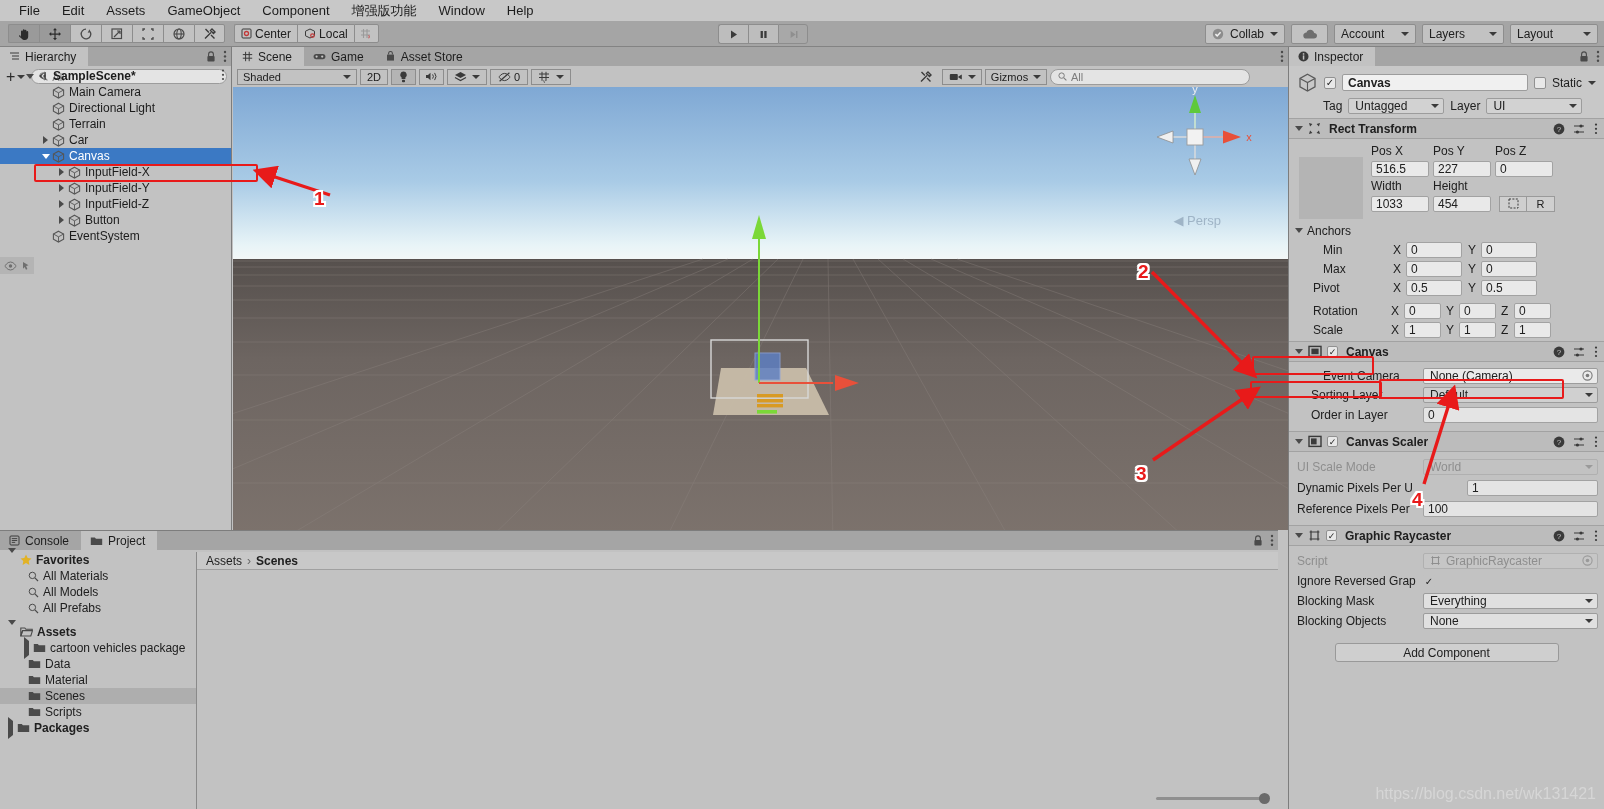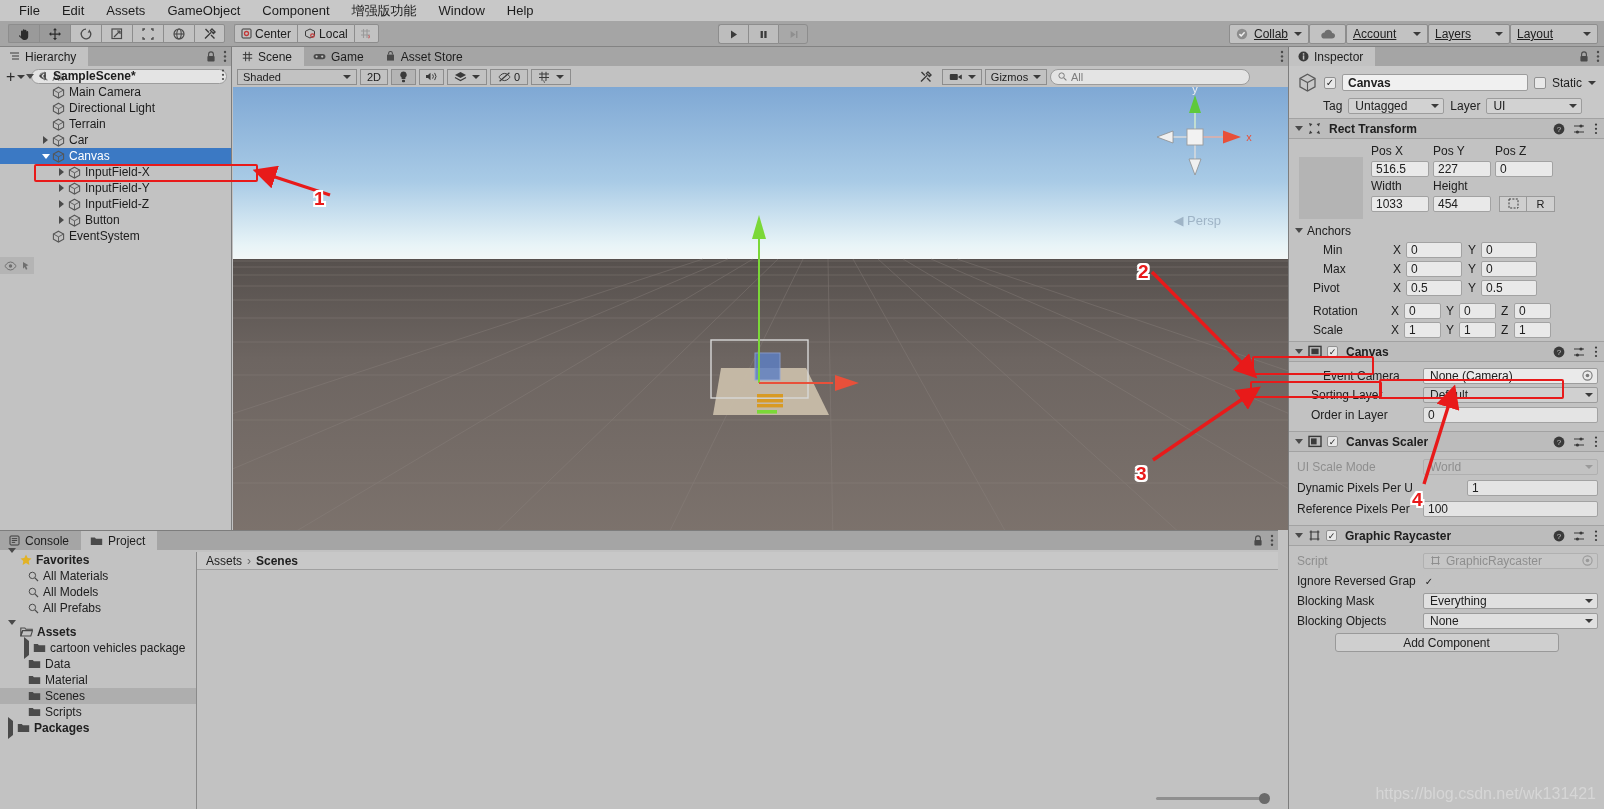--- a/index.html
+++ b/index.html
@@ -28,21 +28,21 @@
   .pivbtn{ height:19px; background:#c2c2c2; border:1px solid #8d8d8d; display:flex; align-items:center;
            gap:3px; padding:0 6px; font-size:12px; }
   .pivbtn.left{ border-radius:2px 0 0 2px; border-right-width:0;}
   .pivbtn.right{ border-radius:0; border-right-width:0;}
   .pivbtn.dis{ color:#8a8a8a; border-radius:0 2px 2px 0; padding:0 5px;}
   .playgroup{ position:absolute; left:718px; top:3px; display:flex; }
   .pbtn{ width:30px; height:20px; background:#bdbdbd; border:1px solid #8d8d8d; border-right-width:0;
          display:flex; align-items:center; justify-content:center;}
   .pbtn:first-child{ border-radius:3px 0 0 3px;}
   .pbtn:last-child{ border-right-width:1px; border-radius:0 3px 3px 0; background:#a8a8a8;}
-  .tb-right{ position:absolute; right:6px; top:3px; display:flex; align-items:flex-end;text-decoration:underline;}
+  .tb-right{ position:absolute; right:6px; top:3px; display:flex; gap:6px; align-items:flex-end;}
   .drop{ height:20px; background:#c2c2c2; border:1px solid #8d8d8d; border-radius:2px;
          display:flex; align-items:center; padding:0 6px; gap:6px; font-size:12px; }
   .caret{ width:0;height:0;border-left:4px solid transparent;border-right:4px solid transparent;border-top:4px solid #3a3a3a;}
 
   
   .work{ position:absolute; left:0; right:0; top:47px; bottom:0; }
 
   .panel-tabbar{ height:19px; background:#a5a5a5; display:flex; align-items:flex-end; position:relative;}
   .ptab{ height:19px; background:#a5a5a5; display:flex; align-items:center; gap:5px; padding:0 12px 0 9px;
          font-size:12px; color:#1d1d1d; }
@@ -117,21 +117,21 @@
   .comp-title{ font-weight:bold; font-size:12px; margin-left:3px;}
   .comp-head-right{ position:absolute; right:6px; display:flex; align-items:center; gap:8px;}
   .comp-body{ padding:4px 6px 6px 6px;}
   .frow{ display:flex; align-items:center; height:19px; font-size:12px;}
   .num{ height:16px; background:#e9e9e9; border:1px solid #a2a2a2; border-radius:2px;
         display:flex; align-items:center; padding:0 4px; font-size:12px;}
   .axlbl{ width:13px; text-align:left; color:#1c1c1c;}
   .warnbox{ background:#cdcdcd; border:1px solid #a9a9a9; border-radius:2px; display:flex; gap:7px;
             padding:5px 6px; margin:4px 0 4px 32px; }
   .warntext{ font-size:11px; line-height:13px; color:#1c1c1c;}
-  .addcomp{ margin:2px auto 0 auto; width:224px; height:19px; background:#cfcfcf; border:1px solid #999;
+  .addcomp{ margin:12px auto 0 auto; width:224px; height:19px; background:#cfcfcf; border:1px solid #999;
             border-radius:3px; display:flex; align-items:center; justify-content:center; font-size:12px;}
   .dis{ color:#8e8e8e;}
 
   
   .redbox{ position:absolute; border:2px solid #e81a1a; border-radius:2px; pointer-events:none; }
   .anno-num{ position:absolute; color:#e81a1a; font-weight:bold; font-size:19px;
              font-family:"Liberation Sans", sans-serif;
              text-shadow:-2px -2px 0 #fff,2px -2px 0 #fff,-2px 2px 0 #fff,2px 2px 0 #fff,
                           0 2px 0 #fff,2px 0 0 #fff,0 -2px 0 #fff,-2px 0 0 #fff;}
   .watermark{ position:absolute; right:8px; bottom:6px; font-size:16px; color:#d6d6d6;

